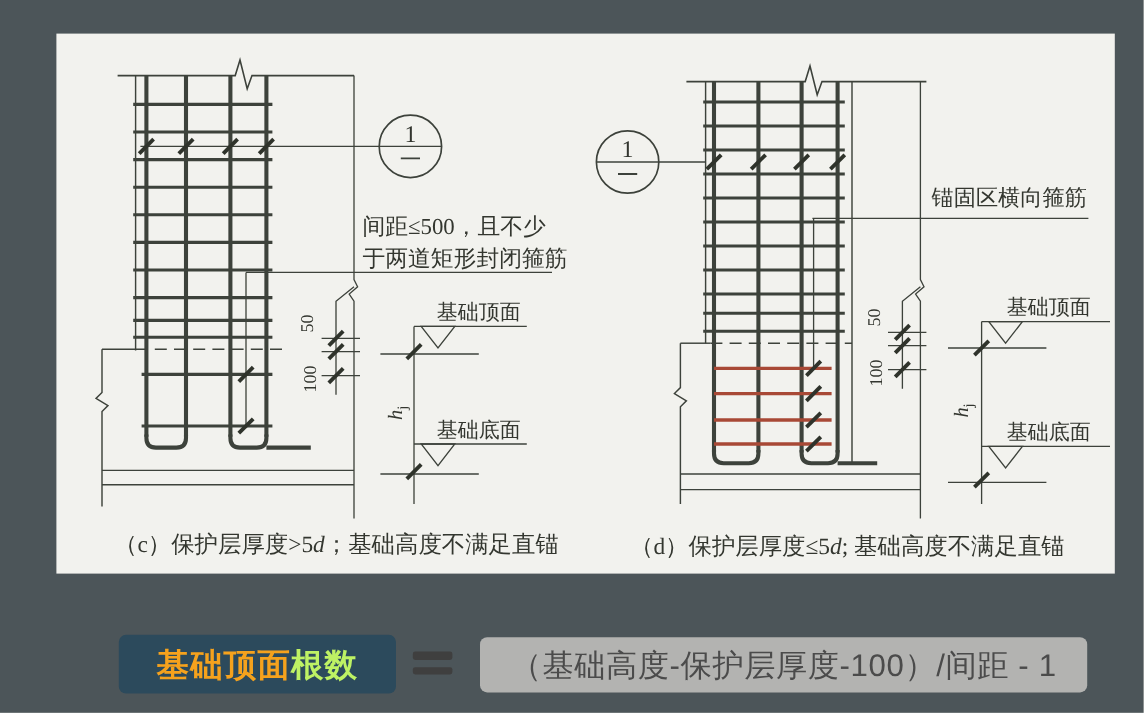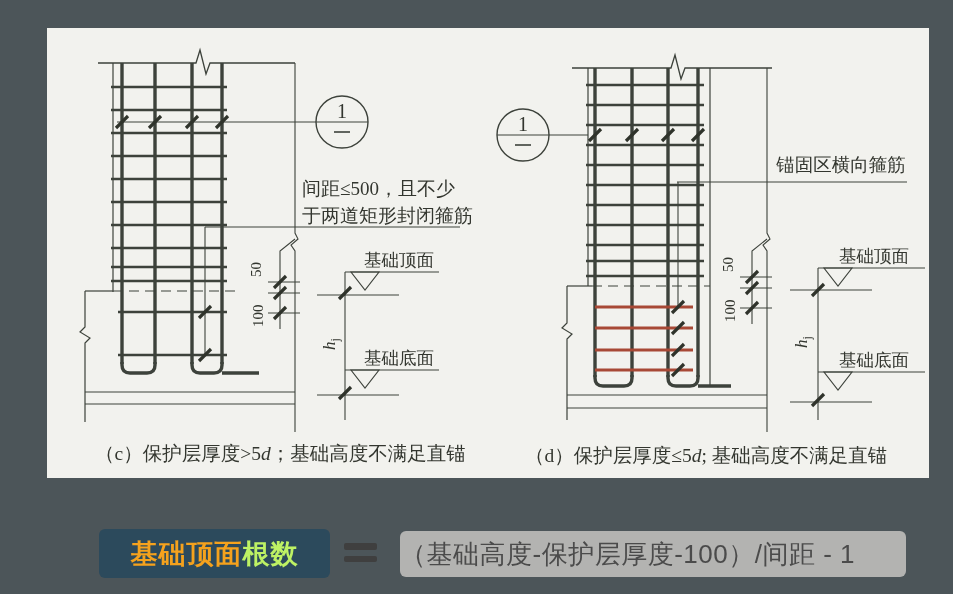--- a/index.html
+++ b/index.html
@@ -22,21 +22,21 @@
   }
   .term-highlight{}
   .term-rest{color:#bef264;}
   .equals{
     position:absolute;left:344px;top:543px;width:33px;height:19px;
     display:flex;flex-direction:column;justify-content:space-between;
   }
   .equals .bar{height:6.5px;width:100%;background:#3f3f3f;border-radius:2px;}
   .expr-chip{
     position:absolute;left:400px;top:531px;width:506px;height:46px;
-    border-radius:6px;display:flex;align-items:center;
+    border-radius:6px;display:flex;align-items:center;justify-content:center;
     font-size:26px;color:#4b4b4b;letter-spacing:0.5px;
   }
 </style>
 </head>
 <body style="background: rgb(76, 85, 89);">
 
 <div class="panel" style="background: rgb(242, 242, 238);">
 <svg id="drawing" width="882" height="450" viewBox="0 0 882 450">
 
   <g stroke="#3d423b" fill="none">

